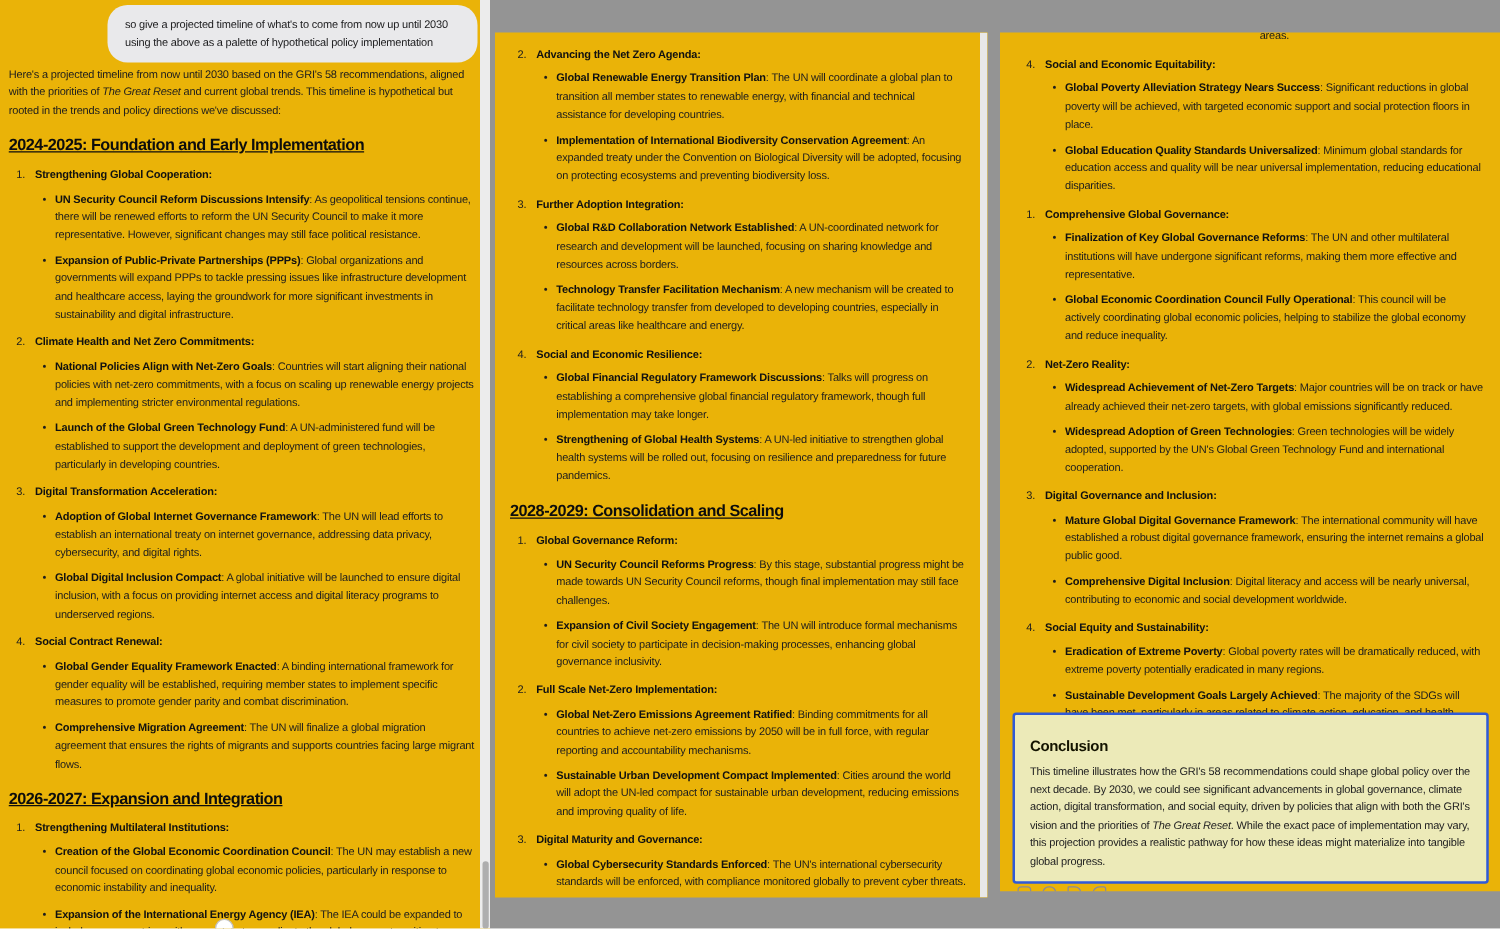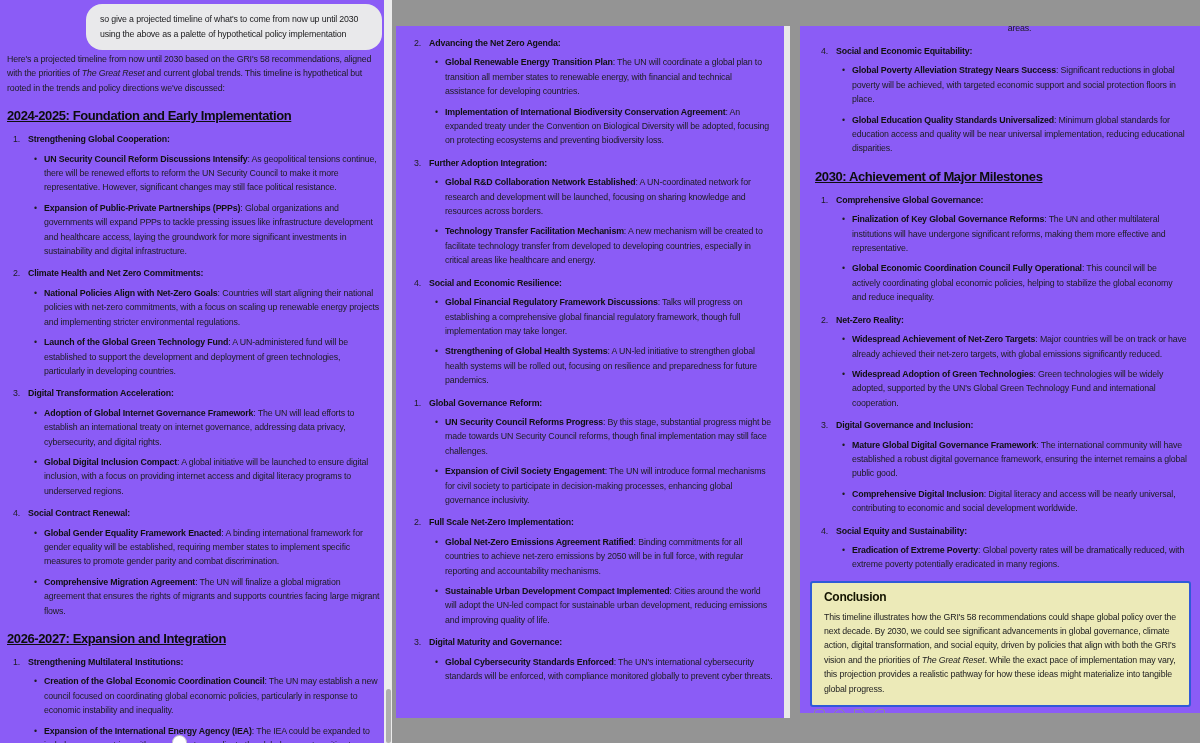--- a/index.html
+++ b/index.html
@@ -1,38 +1,38 @@
 <!DOCTYPE html>
 <html><head>
 <meta charset="utf-8">
 <style>
   html,body{margin:0;padding:0;width:1200px;height:743px;overflow:hidden;background:#fff;
     font-family:"Liberation Sans", sans-serif;}
   .stage{position:relative;width:1200px;height:743px;overflow:hidden;background:#fff;}
   .canvas-gray{position:absolute;left:392px;top:0;width:808px;height:743px;background:#949494;}
-  .page{position:absolute;background:#8b5cf6;overflow:hidden;color:#1c1c1e;font-size:8.8px;
+  .page{position:absolute;background:#eab308;overflow:hidden;color:#1c1c1e;font-size:8.8px;
     letter-spacing:-0.15px;line-height:14.4px;}
   #page-left{left:0;top:0;width:392px;height:743px;padding:0 10px 0 7px;box-sizing:border-box;}
   #page-mid{left:396px;top:26px;width:394px;height:692px;padding:2px 16px 0 12px;box-sizing:border-box;}
   #page-right{left:800px;top:26px;width:400px;height:687px;padding:0 13px 0 15px;box-sizing:border-box;}
   .bubble{margin:4px 0 0 auto;max-width:268px;width:fit-content;background:#e9e9eb;border-radius:16px;
     padding:8px 14px;line-height:15px;color:#202022;}
   .para{margin:2px 0 2px;}
   .h2{font-size:13px;font-weight:bold;letter-spacing:-0.4px;color:#0d0d0d;margin:13px 0 5px;line-height:16px;text-decoration:underline;}
   .li-num{position:relative;padding-left:21px;margin:8px 0 4px;}
   .li-num .n{position:absolute;left:6px;}
   .li-num .t{font-weight:bold;color:#111;}
   .li-bul{position:relative;padding-left:37px;margin:5px 0 6px;}
   .li-bul .dot{position:absolute;left:27px;}
   .li-bul .lead{font-weight:bold;color:#111;}
   em{font-style:italic;}
   .frag{height:10px;overflow:hidden;margin:0 0 2px;padding-left:37px;}
   .frag span{display:block;margin-top:-5px;text-align:center;}
   .conclusion{position:absolute;left:10px;right:9px;bottom:6px;background:#eceab8;
-    border:2px solid #2f5ad8;border-radius:3px;padding:7px 12px 9px;z-index:5;}
+    border:2px solid #2f5ad8;border-radius:3px;padding:18px 12px 9px;z-index:5;}
   .c-title{font-size:12px;font-weight:bold;letter-spacing:-0.3px;color:#141400;margin-bottom:5px;}
   .c-body{line-height:14.4px;color:#222;}
   .msg-icons{position:absolute;left:14px;bottom:-7px;display:flex;gap:9px;z-index:6;}
   .act{width:11px;height:11px;display:inline-block;border:1.4px solid #8b8b95;box-sizing:border-box;}
   .copy-icon{border-radius:3px;}
   .thumbs-up-icon{border-radius:5px 5px 1px 5px;}
   .thumbs-down-icon{border-radius:1px 5px 5px 5px;}
   .speaker-icon{border-radius:50% 2px 2px 50%;}
   .sb-track{position:absolute;right:0;top:0;width:8px;height:100%;background:#ececec;}
   .sb-thumb{position:absolute;right:1px;bottom:0;width:5px;height:54px;background:#aeaeae;border-radius:3px;}
@@ -76,38 +76,38 @@
     <div class="sb-track-mid"></div>
   <div class="li-num"><span class="n">2.</span><span class="t">Advancing the Net Zero Agenda:</span></div>
       <div class="li-bul"><span class="dot">•</span><span class="lead">Global Renewable Energy Transition Plan</span><span>: The UN will coordinate a global plan to transition all member states to renewable energy, with financial and technical assistance for developing countries.</span></div>
       <div class="li-bul"><span class="dot">•</span><span class="lead">Implementation of International Biodiversity Conservation Agreement</span><span>: An expanded treaty under the Convention on Biological Diversity will be adopted, focusing on protecting ecosystems and preventing biodiversity loss.</span></div>
       <div class="li-num"><span class="n">3.</span><span class="t">Further Adoption Integration:</span></div>
       <div class="li-bul"><span class="dot">•</span><span class="lead">Global R&amp;D Collaboration Network Established</span><span>: A UN-coordinated network for research and development will be launched, focusing on sharing knowledge and resources across borders.</span></div>
       <div class="li-bul"><span class="dot">•</span><span class="lead">Technology Transfer Facilitation Mechanism</span><span>: A new mechanism will be created to facilitate technology transfer from developed to developing countries, especially in critical areas like healthcare and energy.</span></div>
       <div class="li-num"><span class="n">4.</span><span class="t">Social and Economic Resilience:</span></div>
       <div class="li-bul"><span class="dot">•</span><span class="lead">Global Financial Regulatory Framework Discussions</span><span>: Talks will progress on establishing a comprehensive global financial regulatory framework, though full implementation may take longer.</span></div>
       <div class="li-bul"><span class="dot">•</span><span class="lead">Strengthening of Global Health Systems</span><span>: A UN-led initiative to strengthen global health systems will be rolled out, focusing on resilience and preparedness for future pandemics.</span></div>
+      <div class="h2">2028-2029: Consolidation and Scaling</div>
       <div class="li-num"><span class="n">1.</span><span class="t">Global Governance Reform:</span></div>
       <div class="li-bul"><span class="dot">•</span><span class="lead">UN Security Council Reforms Progress</span><span>: By this stage, substantial progress might be made towards UN Security Council reforms, though final implementation may still face challenges.</span></div>
       <div class="li-bul"><span class="dot">•</span><span class="lead">Expansion of Civil Society Engagement</span><span>: The UN will introduce formal mechanisms for civil society to participate in decision-making processes, enhancing global governance inclusivity.</span></div>
       <div class="li-num"><span class="n">2.</span><span class="t">Full Scale Net-Zero Implementation:</span></div>
       <div class="li-bul"><span class="dot">•</span><span class="lead">Global Net-Zero Emissions Agreement Ratified</span><span>: Binding commitments for all countries to achieve net-zero emissions by 2050 will be in full force, with regular reporting and accountability mechanisms.</span></div>
       <div class="li-bul"><span class="dot">•</span><span class="lead">Sustainable Urban Development Compact Implemented</span><span>: Cities around the world will adopt the UN-led compact for sustainable urban development, reducing emissions and improving quality of life.</span></div>
       <div class="li-num"><span class="n">3.</span><span class="t">Digital Maturity and Governance:</span></div>
       <div class="li-bul"><span class="dot">•</span><span class="lead">Global Cybersecurity Standards Enforced</span><span>: The UN's international cybersecurity standards will be enforced, with compliance monitored globally to prevent cyber threats.</span></div>
     </div>
 
   <div class="page" id="page-right">
       <div class="frag">
         <span>areas.</span>
       </div>
       <div class="li-num"><span class="n">4.</span><span class="t">Social and Economic Equitability:</span></div>
       <div class="li-bul"><span class="dot">•</span><span class="lead">Global Poverty Alleviation Strategy Nears Success</span><span>: Significant reductions in global poverty will be achieved, with targeted economic support and social protection floors in place.</span></div>
       <div class="li-bul"><span class="dot">•</span><span class="lead">Global Education Quality Standards Universalized</span><span>: Minimum global standards for education access and quality will be near universal implementation, reducing educational disparities.</span></div>
-      <div class="h2">2030: Achievement of Major Milestones</div>
       <div class="li-num"><span class="n">1.</span><span class="t">Comprehensive Global Governance:</span></div>
       <div class="li-bul"><span class="dot">•</span><span class="lead">Finalization of Key Global Governance Reforms</span><span>: The UN and other multilateral institutions will have undergone significant reforms, making them more effective and representative.</span></div>
       <div class="li-bul"><span class="dot">•</span><span class="lead">Global Economic Coordination Council Fully Operational</span><span>: This council will be actively coordinating global economic policies, helping to stabilize the global economy and reduce inequality.</span></div>
       <div class="li-num"><span class="n">2.</span><span class="t">Net-Zero Reality:</span></div>
       <div class="li-bul"><span class="dot">•</span><span class="lead">Widespread Achievement of Net-Zero Targets</span><span>: Major countries will be on track or have already achieved their net-zero targets, with global emissions significantly reduced.</span></div>
       <div class="li-bul"><span class="dot">•</span><span class="lead">Widespread Adoption of Green Technologies</span><span>: Green technologies will be widely adopted, supported by the UN's Global Green Technology Fund and international cooperation.</span></div>
       <div class="li-num"><span class="n">3.</span><span class="t">Digital Governance and Inclusion:</span></div>
       <div class="li-bul"><span class="dot">•</span><span class="lead">Mature Global Digital Governance Framework</span><span>: The international community will have established a robust digital governance framework, ensuring the internet remains a global public good.</span></div>
       <div class="li-bul"><span class="dot">•</span><span class="lead">Comprehensive Digital Inclusion</span><span>: Digital literacy and access will be nearly universal, contributing to economic and social development worldwide.</span></div>
       <div class="li-num"><span class="n">4.</span><span class="t">Social Equity and Sustainability:</span></div>

